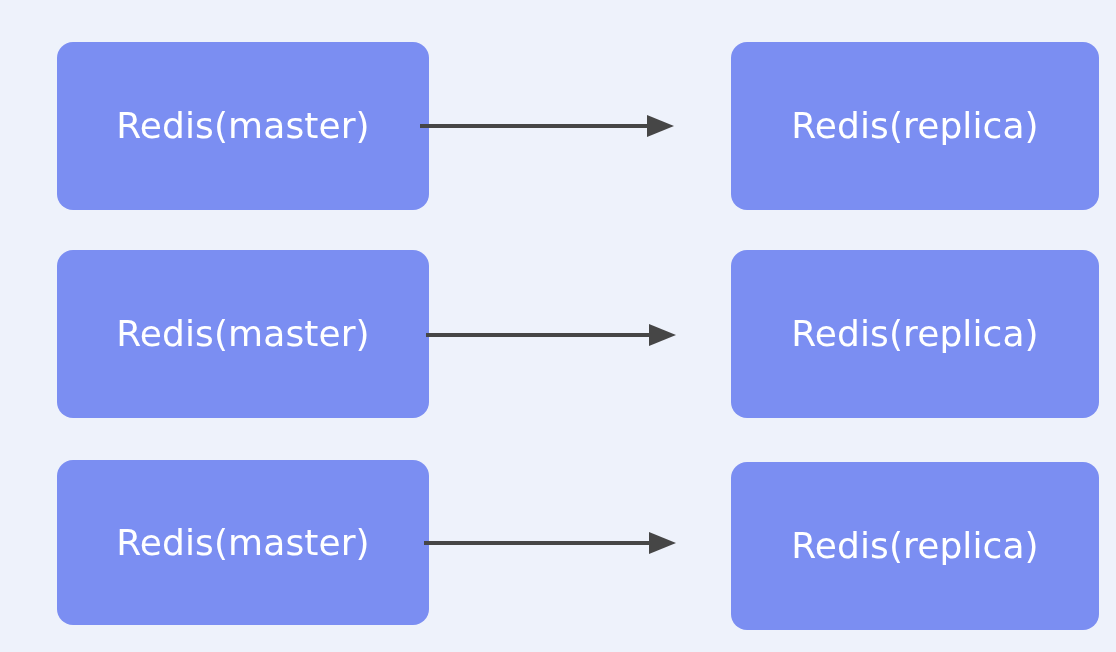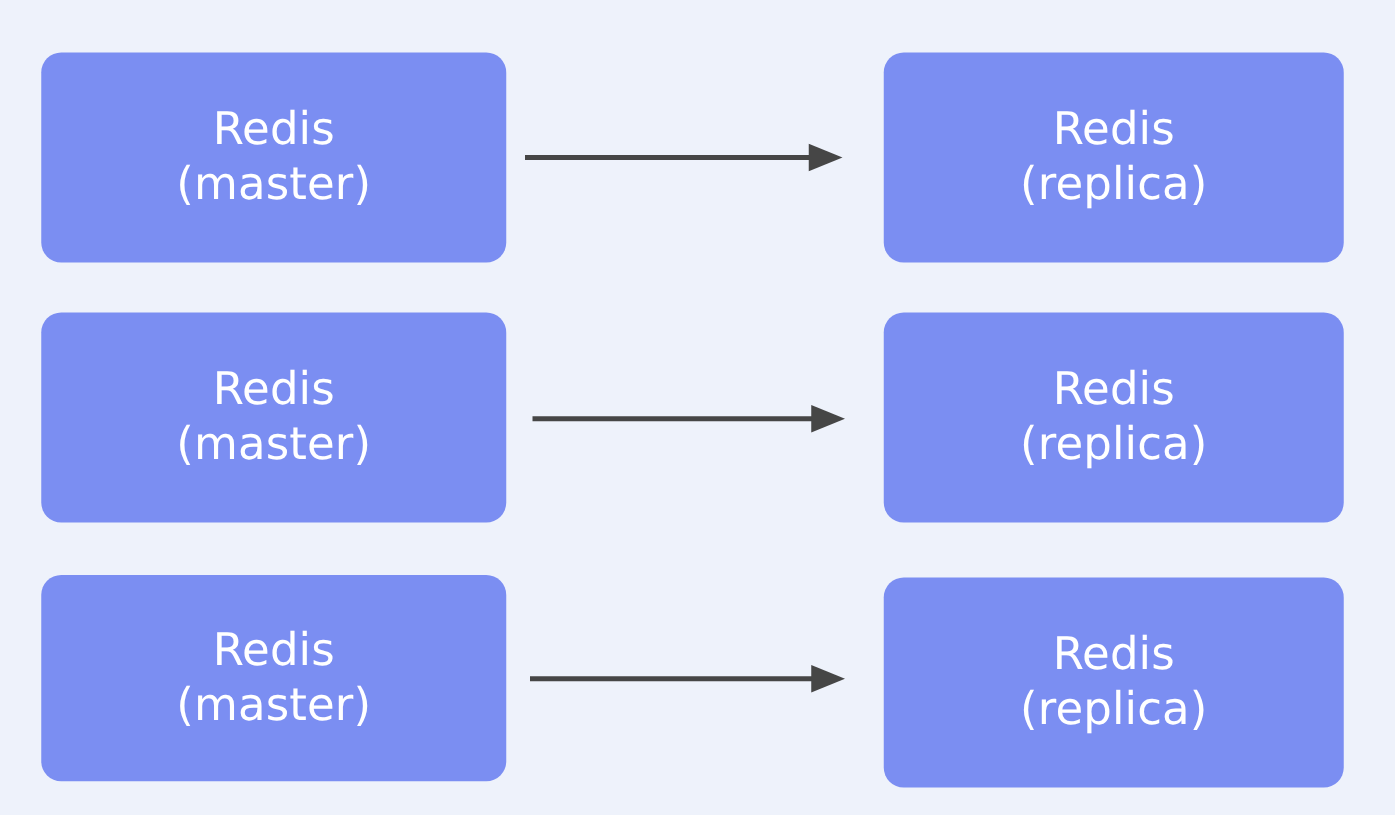--- a/index.html
+++ b/index.html
@@ -21,28 +21,29 @@
   }
 
   
   .node {
     position: absolute;
     box-sizing: border-box;
     background: #7b8ef2;
     border-radius: 16px;
     color: #ffffff;
     display: flex;
-    flex-direction: column;
+    flex-direction: row;
     align-items: center;
     justify-content: center;
     text-align: center;
     line-height: 1.22;
     font-size: 36px;
     font-weight: 400;
     letter-spacing: 0.1px;
+    margin-left: 24px;
     -webkit-font-smoothing: antialiased;
   }
   .node .line1,
   .node .line2 {
     display: block;
     white-space: nowrap;
   }
 
   
   .node.master { left: 33px; width: 372px; }

